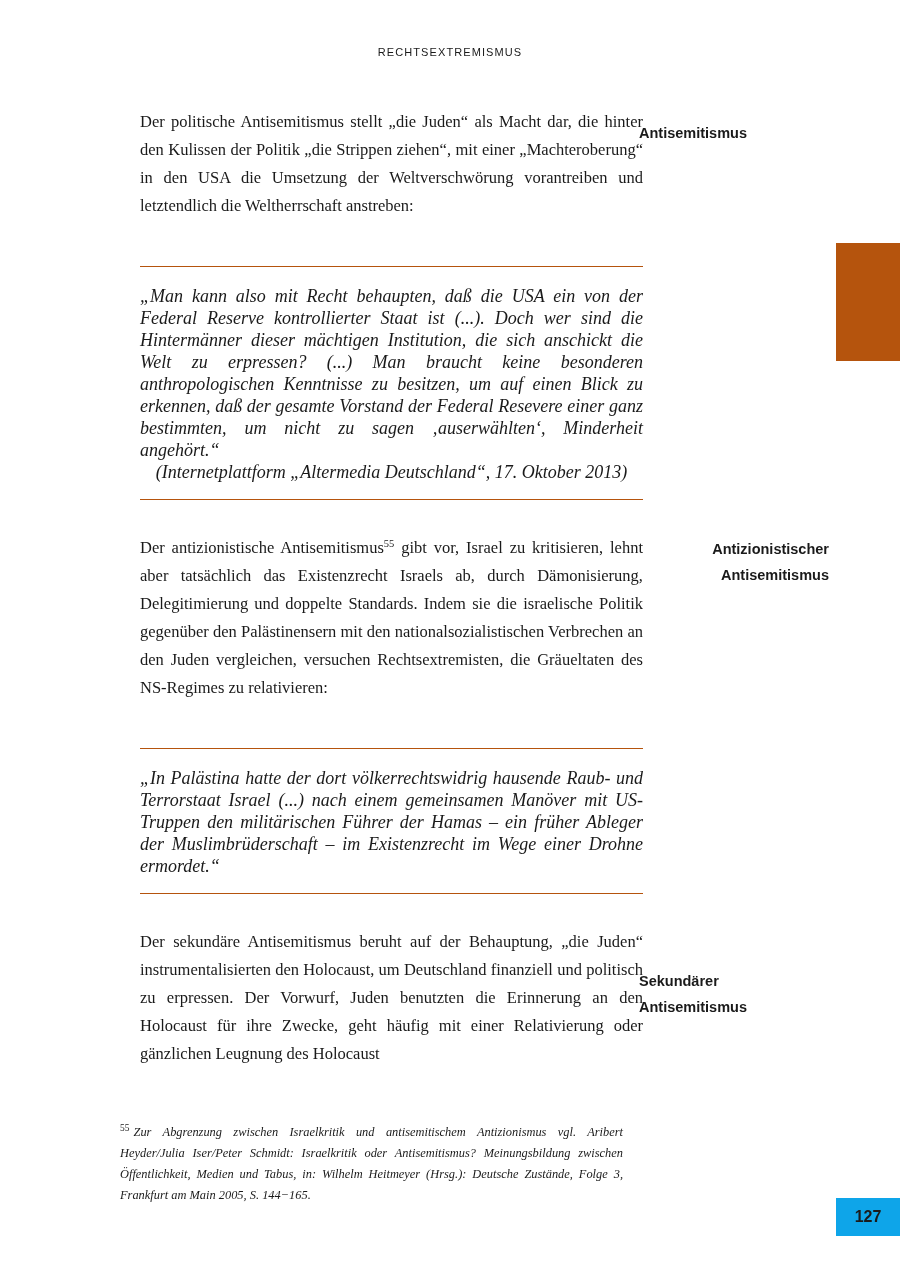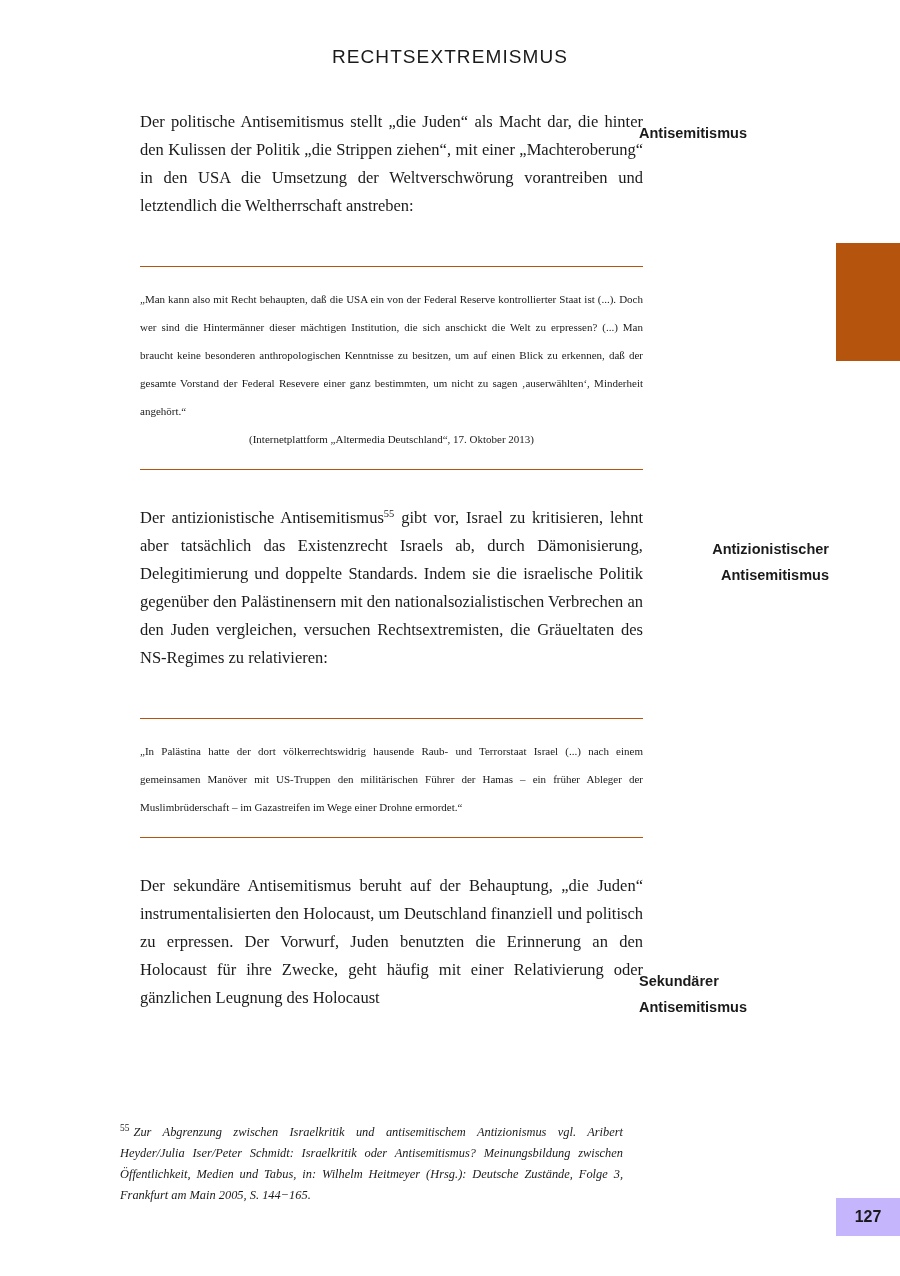--- a/index.html
+++ b/index.html
@@ -22,21 +22,21 @@
   }
 
   
   .running-head {
     position: absolute;
     top: 46px;
     left: 0;
     width: 900px;
     text-align: center;
     font-family: "Liberation Sans", sans-serif;
-    font-size: 19px;
+    font-size: 11px;
     letter-spacing: 1.1px;
     color: #1a1a1a;
   }
 
   
   .edge-tab {
     position: absolute;
     left: 836px;
     top: 243px;
     width: 64px;
@@ -44,21 +44,21 @@
     background: #b5540d;
   }
 
   
   .page-number {
     position: absolute;
     left: 836px;
     top: 1198px;
     width: 64px;
     height: 38px;
-    background: #c4b5fd;
+    background: #0ea5e9;
     display: flex;
     align-items: center;
     justify-content: center;
     font-family: "Liberation Sans", sans-serif;
     font-weight: bold;
     font-size: 16px;
     color: #1a1a1a;
   }
 
   
@@ -87,22 +87,23 @@
   .block-spacer-2 { height: 34px; }
 
   
   .quote {
     border-top: 1.6px solid #b5540d;
     border-bottom: 1.6px solid #b5540d;
     padding: 18px 0 16px 0;
   }
   .quote p {
     margin: 0;
-    font-size: 11px;
-    line-height: 28px;
+    font-style: italic;
+    font-size: 18px;
+    line-height: 22px;
     text-align: justify;
     hyphens: auto;
   }
   .quote p.source {
     text-align: center;
   }
 
   
   .margin-note {
     position: absolute;
@@ -162,21 +163,21 @@
       <p class="source">(Internetplattform „Altermedia Deutschland“, 17. Oktober 2013)</p>
     </div>
 
     <div class="block-spacer-2"></div>
 
     <p class="para"><span>Der antizionistische Antisemitismus</span><sup>55</sup><span> gibt vor, Israel zu kritisieren, lehnt aber tatsächlich das Existenzrecht Israels ab, durch Dämonisierung, Delegitimierung und doppelte Standards. Indem sie die israelische Politik gegenüber den Palästinensern mit den nationalsozialistischen Verbrechen an den Juden vergleichen, versuchen Rechtsextremisten, die Gräueltaten des NS-Regimes zu relativieren:</span></p>
 
     <div class="block-spacer-1"></div>
 
     <div class="quote">
-      <p>„In Palästina hatte der dort völkerrechtswidrig hausende Raub- und Terrorstaat Israel (...) nach einem gemeinsamen Manöver mit US-Truppen den militärischen Führer der Hamas – ein früher Ableger der Muslimbrüderschaft – im Gazastreifen im Wege einer Drohne ermordet.“</p>
+      <p>„In Palästina hatte der dort völkerrechtswidrig hausende Raub- und Terrorstaat Israel (...) nach einem gemeinsamen Manöver mit US-Truppen den militärischen Führer der Hamas – ein früher Ableger der Muslimbrüderschaft – im Existenzrecht im Wege einer Drohne ermordet.“</p>
     </div>
 
     <div class="block-spacer-2"></div>
 
     <p class="para">Der sekundäre Antisemitismus beruht auf der Behauptung, „die Juden“ instrumentalisierten den Holocaust, um Deutschland finanziell und politisch zu erpressen. Der Vorwurf, Juden benutzten die Erinnerung an den Holocaust für ihre Zwecke, geht häufig mit einer Relativierung oder gänzlichen Leugnung des Holocaust</p>
 
   </div>
 
   <div class="margin-note" id="note-1">
     <div>Antisemitismus</div>

